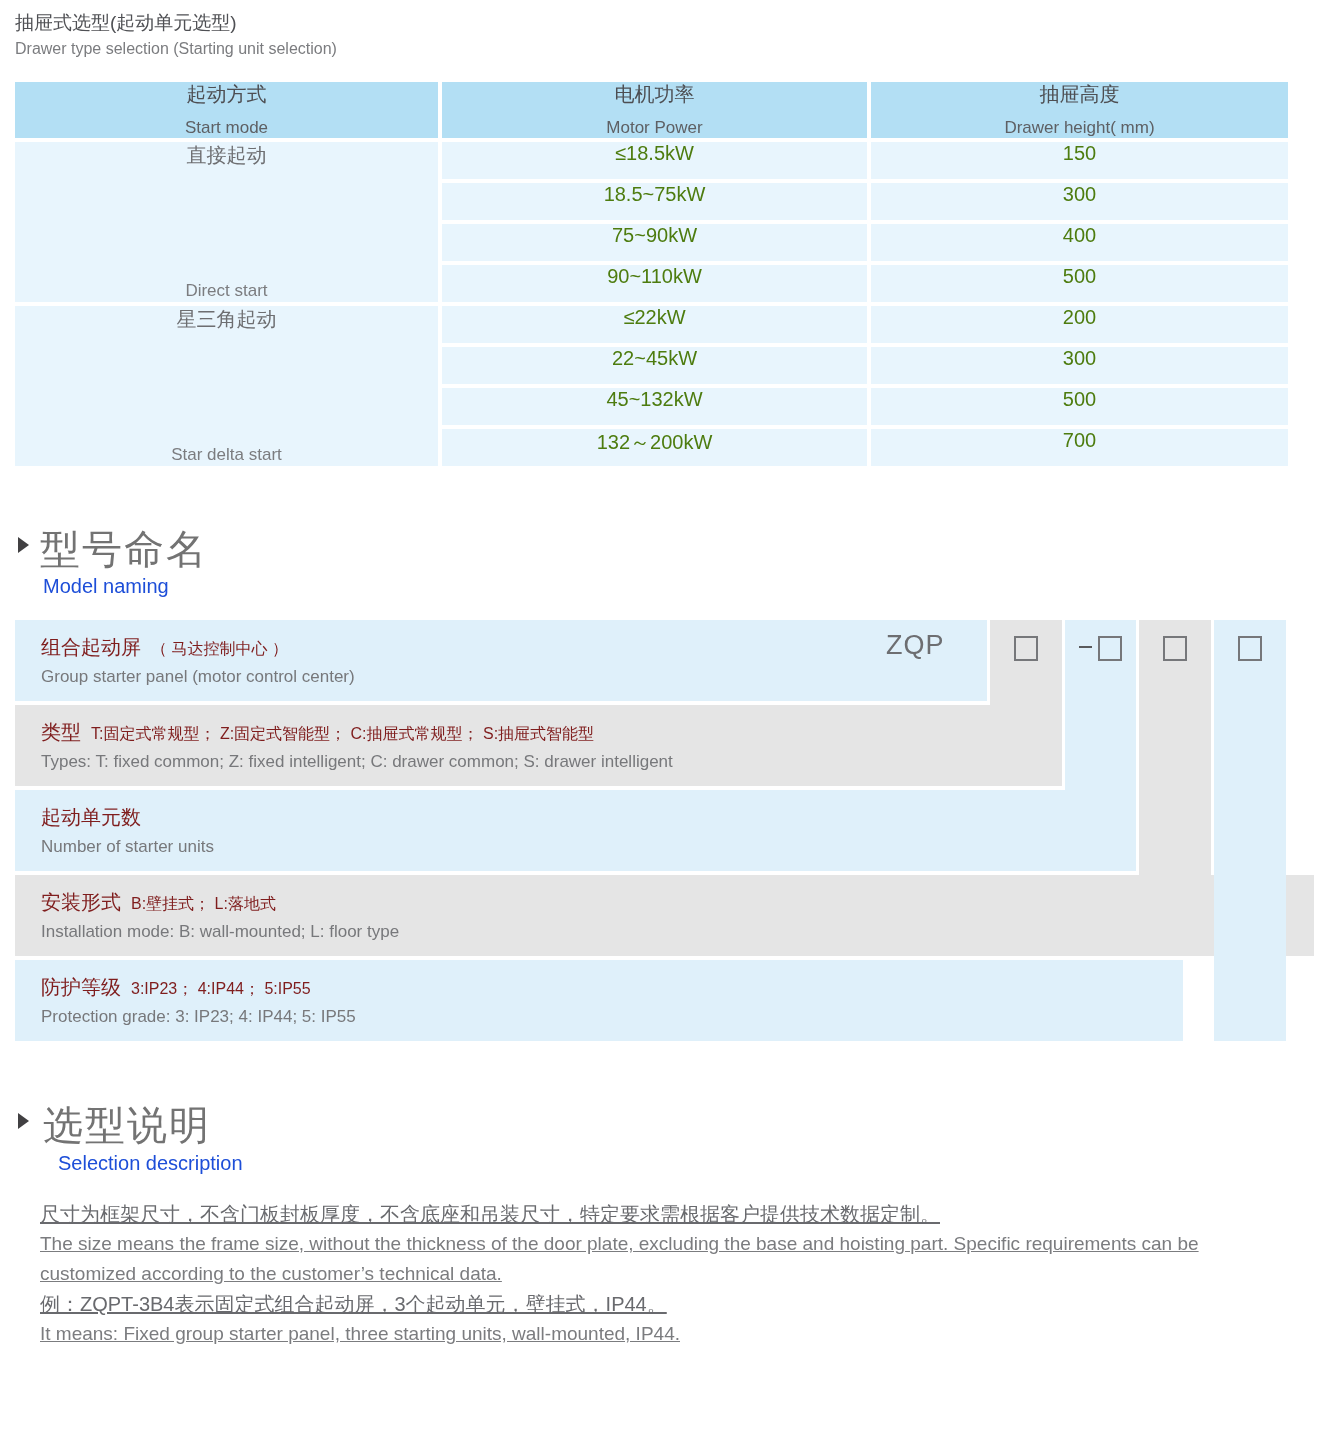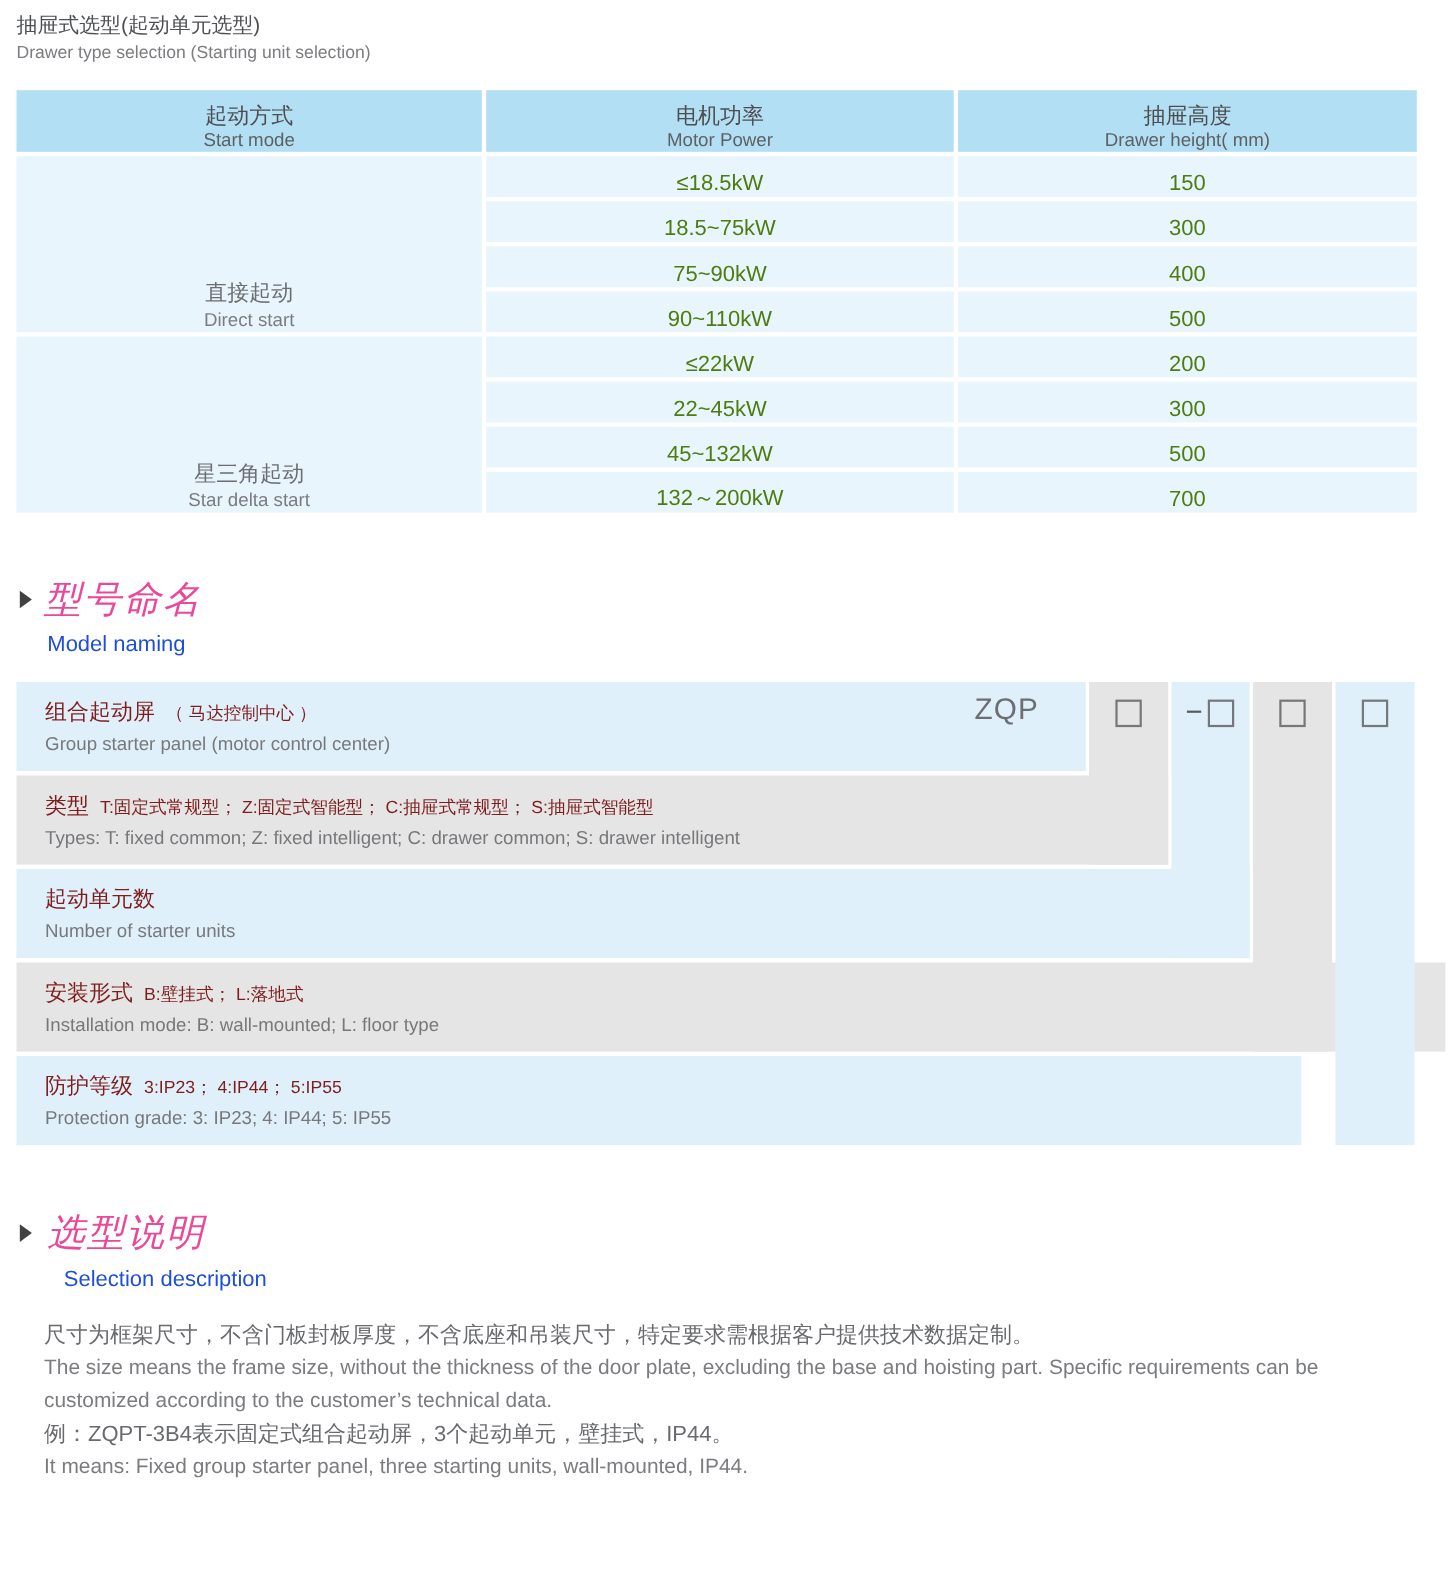--- a/index.html
+++ b/index.html
@@ -8,34 +8,34 @@
 
   
   .page-title{position:absolute;left:15px;top:10px;font-size:19px;color:#4f5054;}
   .page-subtitle{position:absolute;left:15px;top:40px;font-size:16px;color:#7b7c7f;}
 
   
   .sel-table{position:absolute;left:15px;top:82px;display:grid;
              grid-template-columns:423px 425px 417px;
              grid-template-rows:56px repeat(8,37px);
              gap:4px;background:#ffffff;}
-  .cell{display:flex;flex-direction:column;align-items:center;justify-content:flex-end;text-align:center;}
+  .cell{display:flex;flex-direction:column;align-items:center;justify-content:space-between;text-align:center;}
   .th{background:#b3dff4;}
   .th-zh{font-size:20px;color:#4d4e52;line-height:24px;}
   .th-en{font-size:17px;color:#5e6064;line-height:20px;}
   .body-cell{background:#e8f5fd;}
   .mode-zh{font-size:20px;color:#6d6e71;line-height:26px;}
   .mode-en{font-size:17px;color:#7b7c7f;line-height:22px;}
   .val{font-size:20px;color:#4d7c0f;}
 
   
   .section-head{position:absolute;}
   .tri{position:absolute;width:0;height:0;border-left:11px solid #414042;
        border-top:8px solid transparent;border-bottom:8px solid transparent;}
-  .head-zh{position:absolute;font-size:34px;color:#ec4899;letter-spacing:2px;white-space:nowrap;font-style:italic;}
+  .head-zh{position:absolute;font-size:40px;color:#737373;letter-spacing:2px;white-space:nowrap;}
   .head-en{position:absolute;font-size:20px;color:#1d4ed8;white-space:nowrap;}
 
   
   .diagram{position:absolute;left:15px;top:620px;width:1271px;height:421px;}
   .band{position:absolute;left:0;height:81px;display:flex;flex-direction:column;justify-content:center;
         padding-left:26px;box-sizing:border-box;}
   .band.blue{background:#dff0fa;}
   .band.gray{background:#e5e5e5;}
   .band-zh{color:#7f1d1d;white-space:nowrap;}
   .band-zh .lbl{font-size:20px;}
@@ -44,21 +44,21 @@
   .col{position:absolute;top:0;display:flex;justify-content:center;align-items:flex-start;padding-top:16px;box-sizing:border-box;}
   .col.blue{background:#dff0fa;}
   .col.gray{background:#e5e5e5;}
   .pbox{width:20px;height:21px;border:2px solid #76777a;background:transparent;}
   .dash{width:13px;height:2px;background:#595a5c;margin-top:10px;margin-right:6px;}
   .model-code{position:absolute;left:871px;top:10px;width:85px;
               font-size:27px;color:#6d6e71;letter-spacing:1px;}
 
   
   .para{position:absolute;left:40px;top:1199px;width:1252px;}
-  .para div{line-height:30px;}
+  .para div{line-height:30px;text-decoration:underline;}
   .p-zh{font-size:20px;color:#696a6e;}
   .p-en{font-size:19px;color:#7b7c7f;}
 </style>
 </head>
 <body>
 
 <div id="page">
 
   <div class="page-title">抽屉式选型(起动单元选型)</div>
   <div class="page-subtitle">Drawer type selection (Starting unit selection)</div>

